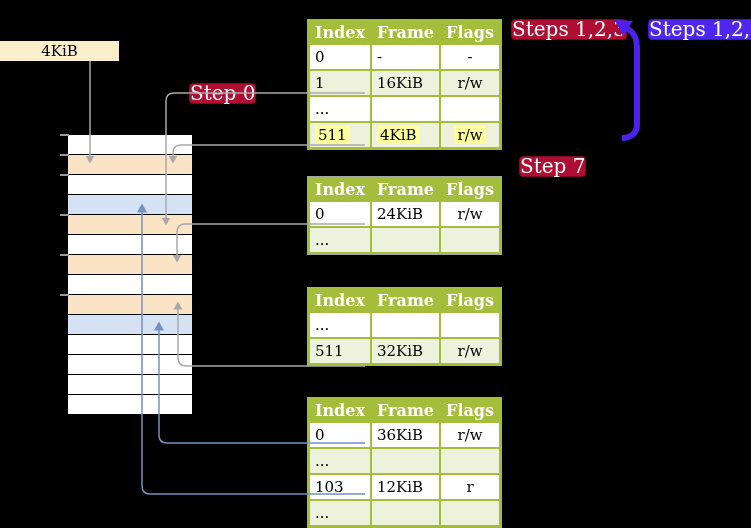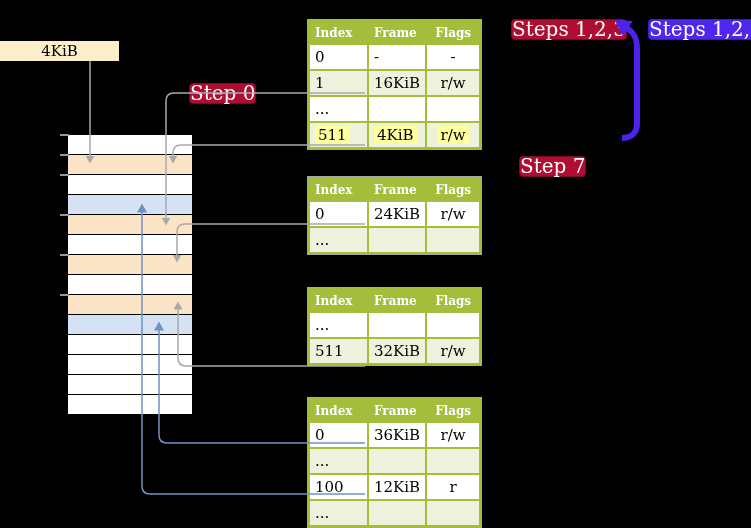--- a/index.html
+++ b/index.html
@@ -26,21 +26,21 @@
   .mem-row.white{background:var(--memory-white);}
   .mem-row.peach{background:var(--memory-peach);}
   .mem-row.blue{background:var(--memory-blue);}
   .tick{position:absolute;left:60px;width:9px;height:2px;background:var(--tick-gray);}
 
   
   table.ptable{position:absolute;left:308px;border-collapse:collapse;
     box-shadow:0 0 0 1px rgba(255,255,255,0.65);background:var(--table-green);}
   #ptable-0{top:20px;} #ptable-1{top:177px;} #ptable-2{top:288px;} #ptable-3{top:398px;}
   .ptable th,.ptable td{border:2px solid var(--table-green);padding:0 5px;text-align:left;vertical-align:middle;}
-  .ptable th{background:var(--table-green);color:#fff;font-weight:bold;font-size:12px;height:21px;}
+  .ptable th{background:var(--table-green);color:#fff;font-weight:bold;font-size:16px;height:21px;}
   .ptable td{background:var(--row-white);color:#000;font-size:15px;height:24px;}
   .ptable tr.tint td{background:var(--row-tint);}
   .ptable th:nth-child(1),.ptable td:nth-child(1){width:47px;}
   .ptable th:nth-child(2),.ptable td:nth-child(2){width:46px;}
   .ptable th:nth-child(3),.ptable td:nth-child(3){width:42px;text-align:center;}
   .ptable .hl{background:var(--highlight-yellow);padding:0 3px;}
 
   
   svg.connectors{position:absolute;inset:0;pointer-events:none;}
   .c-gray{stroke:var(--arrow-gray);stroke-width:1.5;fill:none;}
@@ -173,21 +173,21 @@
           <td>0</td>
           <td>36KiB</td>
           <td>r/w</td>
         </tr>
         <tr class="tint">
           <td>...</td>
           <td></td>
           <td></td>
         </tr>
         <tr>
-          <td>100</td>
+          <td>103</td>
           <td>12KiB</td>
           <td>r</td>
         </tr>
         <tr class="tint">
           <td>...</td>
           <td></td>
           <td></td>
         </tr>
       </tbody>
     </table>

